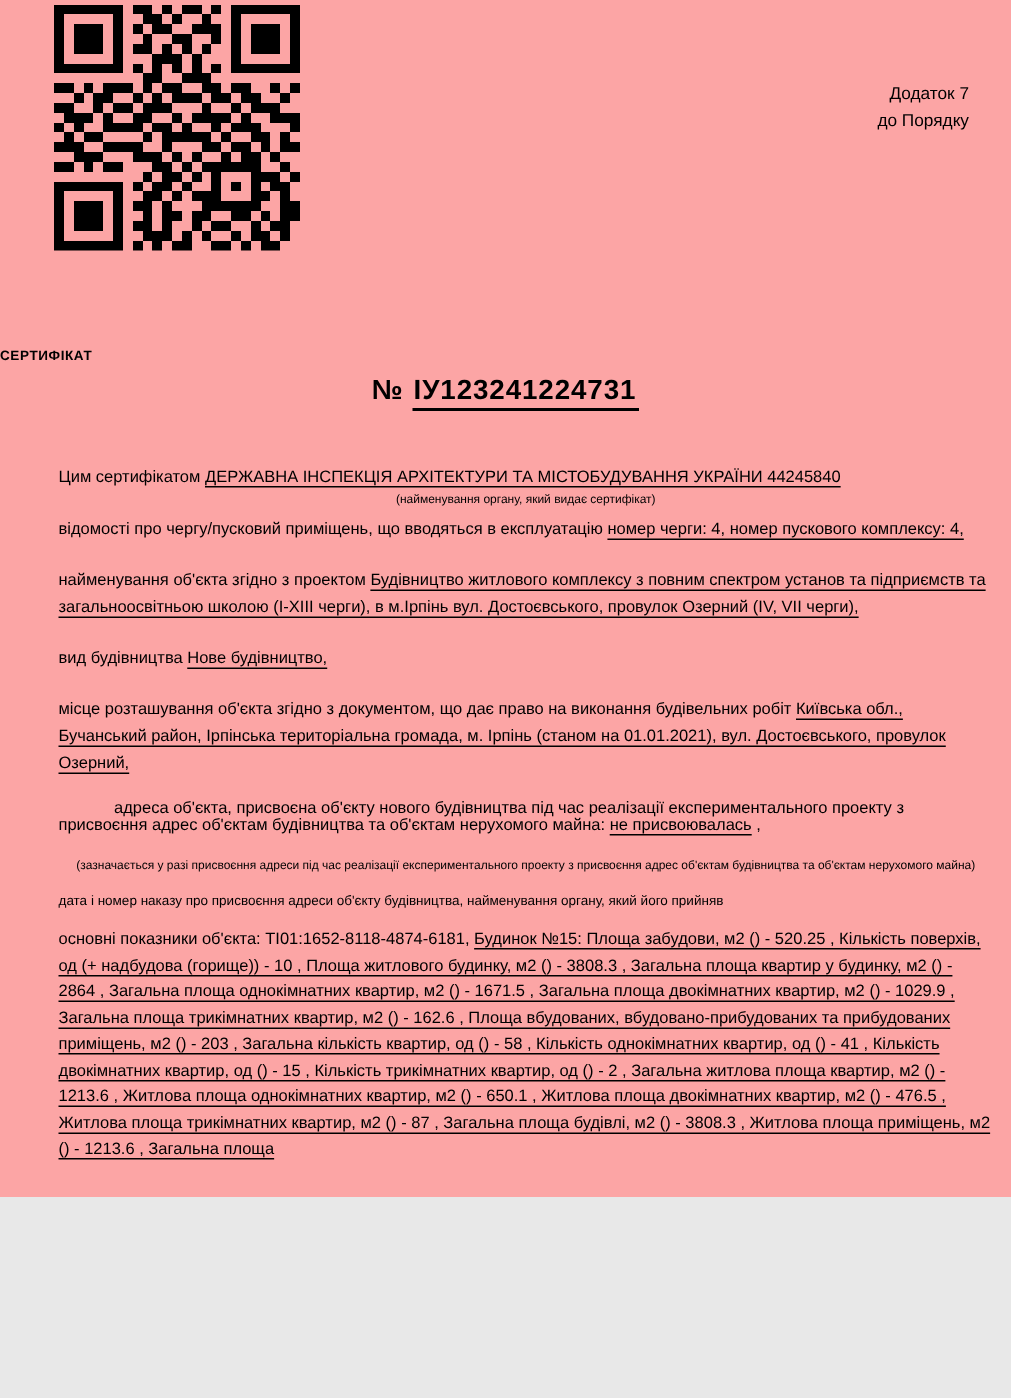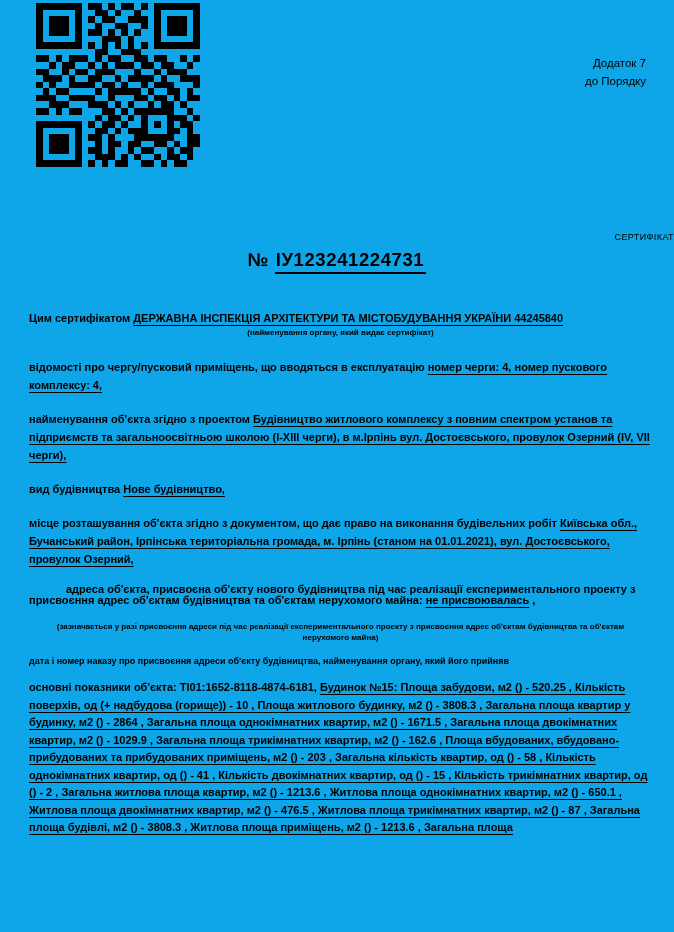--- a/index.html
+++ b/index.html
@@ -1,45 +1,45 @@
 <!DOCTYPE html>
 <html><head>
 <meta charset="utf-8">
 <style>
   html,body{margin:0;padding:0;background:#e8e8e8;}
   .page{
     position:relative;
-    width:674px;height:932px;
+    width:674px;height:798px;
     margin:0 auto;
-    background:#0ea5e9;
+    background:#fca5a5;
     font-family:"Liberation Sans",sans-serif;
     color:#000;
     overflow:hidden;
   }
   .qr{position:absolute;left:36px;top:3px;width:164px;height:164px;}
   .qr svg{display:block;width:100%;height:100%;}
   .annex{
     position:absolute;top:54px;right:28px;
     text-align:right;font-size:11.5px;line-height:18px;
   }
   .doc-title{
     position:absolute;top:232px;left:0;right:0;
-    text-align:right;font-size:9px;font-weight:normal;letter-spacing:.4px;
+    text-align:left;font-size:9px;font-weight:bold;letter-spacing:.4px;
   }
   .cert-number{
     position:absolute;top:249px;left:0;right:0;
     text-align:center;font-size:18.5px;font-weight:bold;letter-spacing:.6px;
   }
   .cert-number .nu{display:inline-block;border-bottom:2.5px solid #000;padding:0 2px 1px 1px;text-align:right;}
-  .body{position:absolute;left:29px;top:309px;width:623px;font-weight:bold;}
+  .body{position:absolute;left:39px;top:309px;width:623px;}
   p{margin:0;}
   .u{text-decoration:underline;text-underline-offset:2.5px;}
   .p-main{font-size:11px;line-height:18px;}
   .cap{font-size:8px;line-height:11px;text-align:center;}
-  .cap1{margin-bottom:20px;}
+  .cap1{margin-bottom:6px;}
   .p-cert{font-size:9.5px;line-height:17px;margin-bottom:15px;}
   .mb{margin-bottom:16px;}
   .p-addr{font-size:11px;line-height:10.5px;text-indent:37px;margin-bottom:2px;}
   .cap2{margin:16px 10px 12px 10px;}
   .p-order{font-size:9px;line-height:12px;margin-bottom:12px;}
   .p-ind{font-size:11px;line-height:17.5px;}
 </style>
 </head>
 <body>
 

